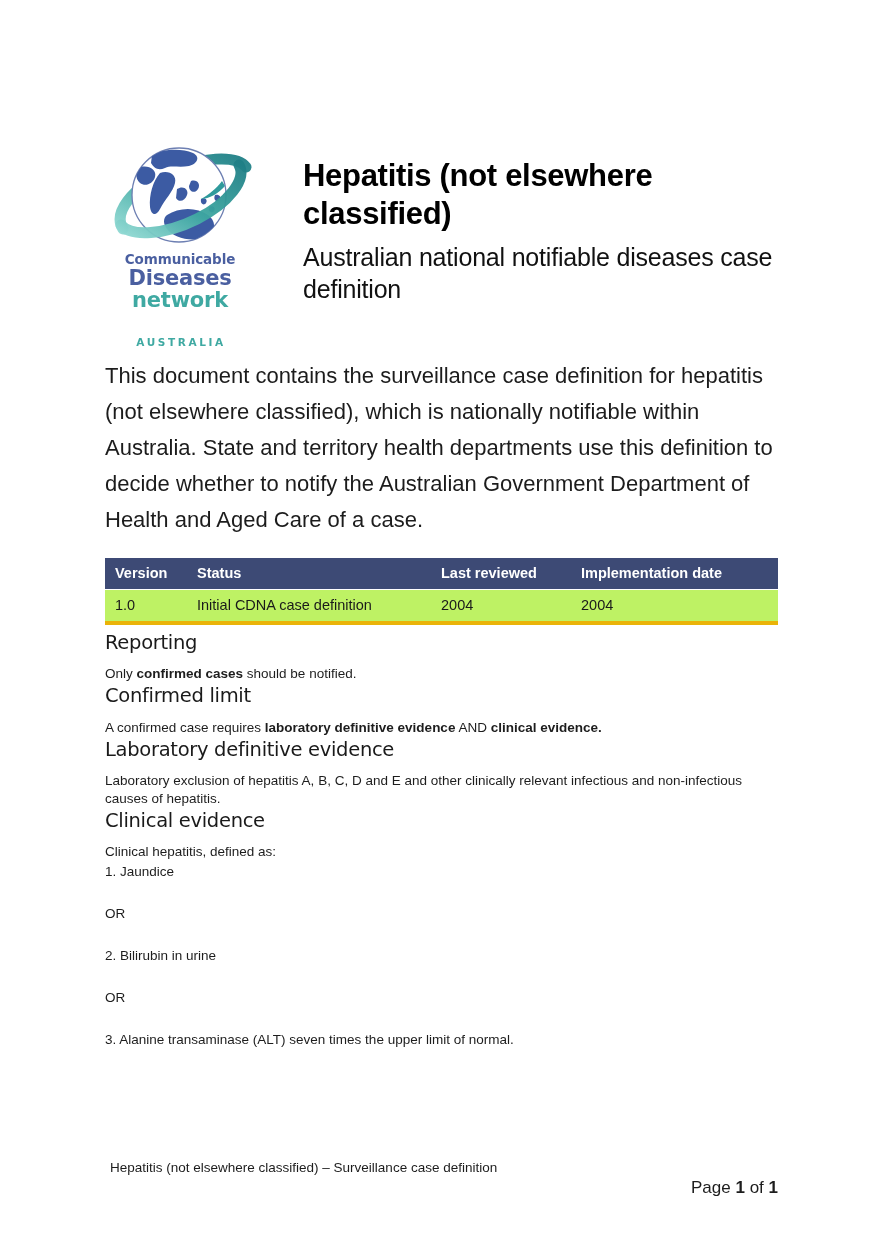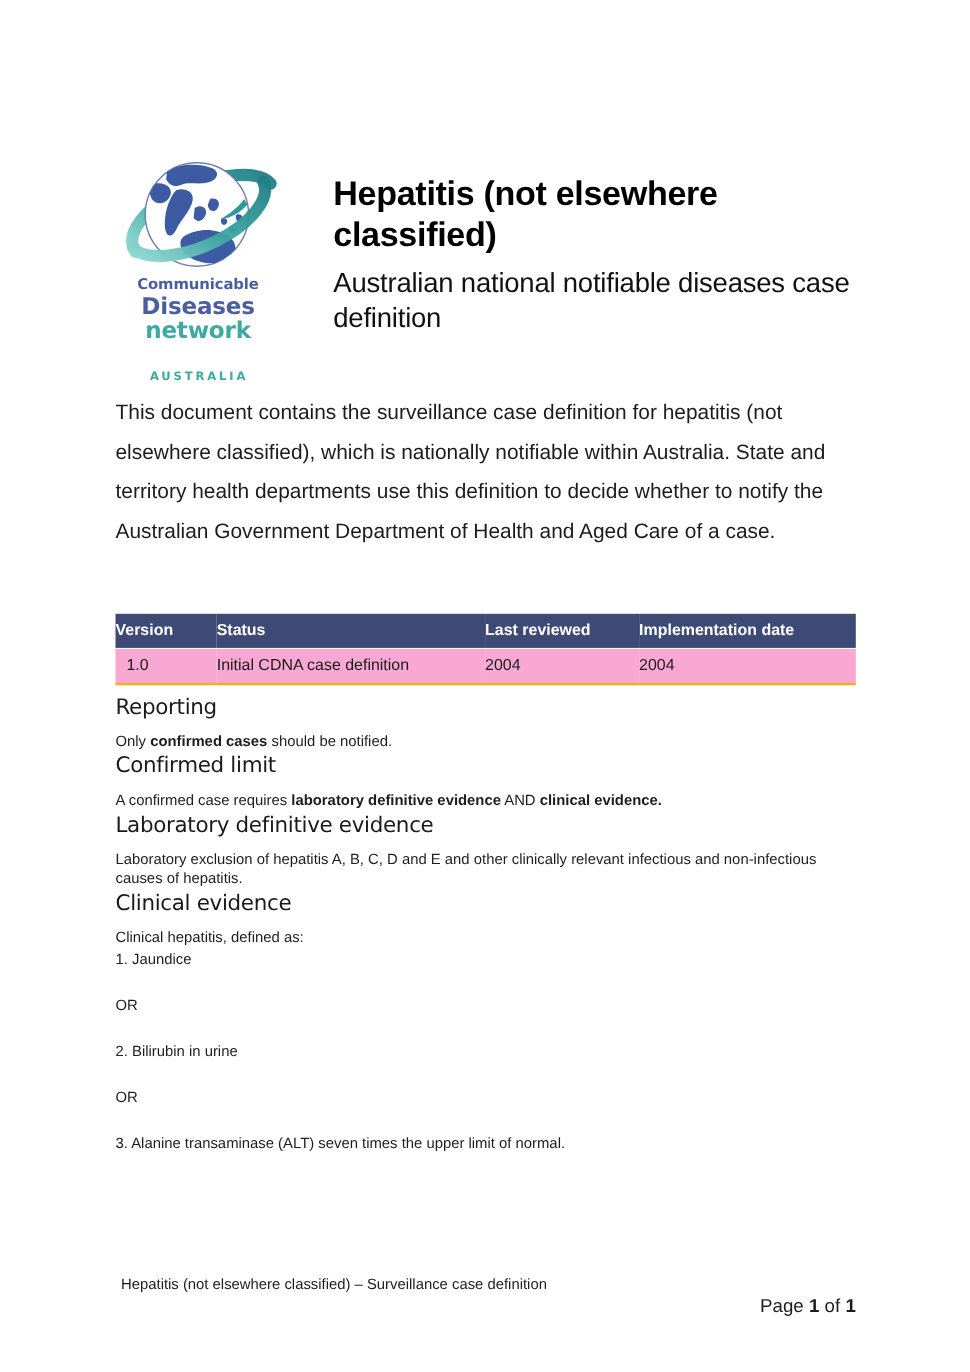--- a/index.html
+++ b/index.html
@@ -109,21 +109,21 @@
     letter-spacing: -0.2px;
   }
 
   
   .intro {
     position: absolute;
     left: 105px;
     top: 358px;
     width: 676px;
     font-family: "Liberation Sans", sans-serif;
-    font-size: 19px;
+    font-size: 22px;
     line-height: 36px;
     color: #1c1c1c;
     margin: 0;
   }
 
   
   .version-table {
     position: absolute;
     left: 105px;
     top: 558px;
@@ -134,30 +134,30 @@
   .version-table thead th {
     background: #3d4a75;
     color: #ffffff;
     font-family: "Liberation Sans", sans-serif;
     font-size: 14.5px;
     font-weight: bold;
     text-align: left;
     padding: 7px 0 8px 0;
     border: none;
   }
-  .version-table thead th.c-version { }
+  .version-table thead th.c-version { padding-left: 10px; }
   .version-table tbody td {
     font-family: "Liberation Sans", sans-serif;
     font-size: 14.5px;
     color: #1a1a1a;
     text-align: left;
     padding: 7px 0 8px 0;
     border-top: 1px solid #ffffff;
-    border-bottom: 2px solid #eab308;
-    background: #f9a8d4;
+    border-bottom: 4px solid #eab308;
+    background: #bef264;
   }
   .version-table tbody td.c-version { padding-left: 10px; }
   .col-version { width: 92px; }
   .col-status  { width: 244px; }
   .col-review  { width: 140px; }
   .col-impl    { width: 197px; }
 
   
   .content {
     position: absolute;

